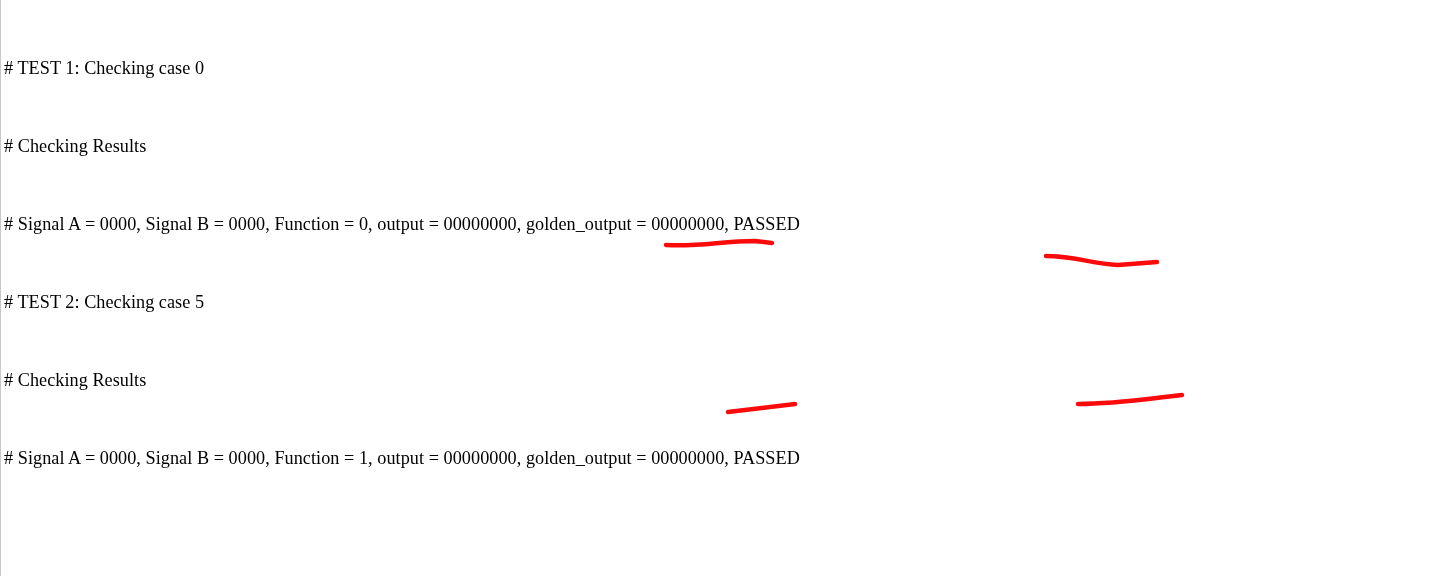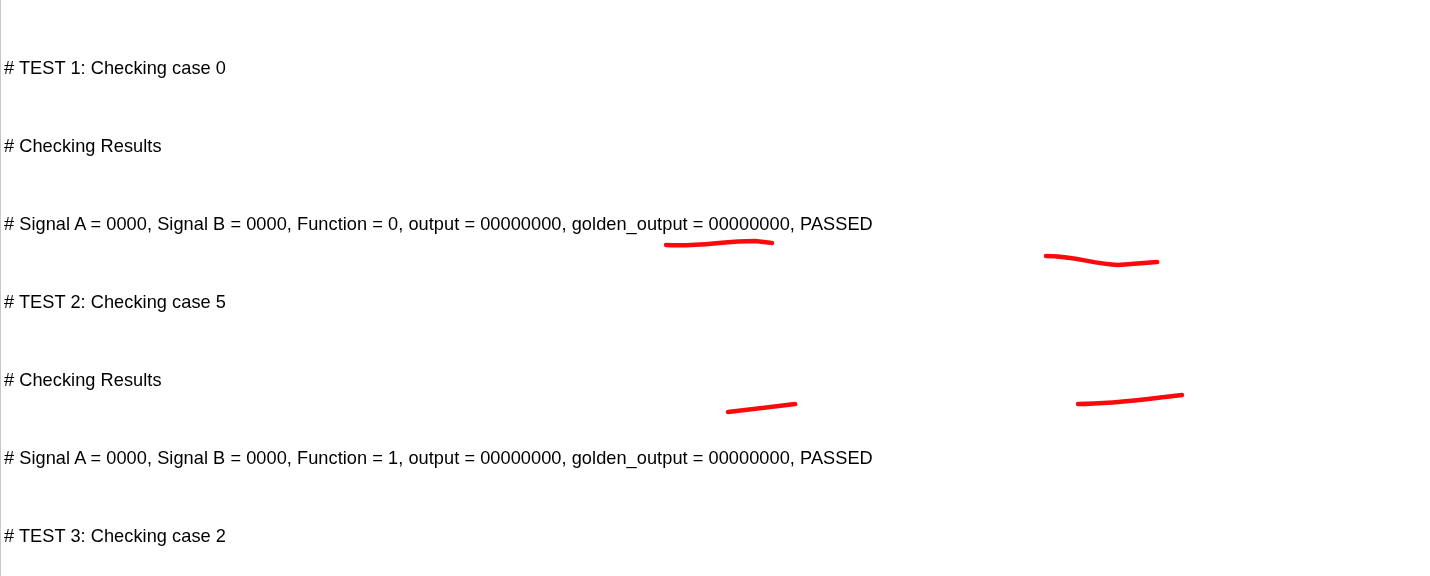--- a/index.html
+++ b/index.html
@@ -7,21 +7,21 @@
     margin: 0;
     padding: 0;
     background: #ffffff;
   }
   #console {
     position: relative;
     width: 1430px;
     height: 576px;
     background: #ffffff;
     overflow: hidden;
-    font-family: Liberation Sans, sans-serif;
+    font-family: Liberation Serif, serif;
     font-size: 18.2px;
     line-height: 26px;
     color: #000000;
     white-space: pre;
   }
   
   #gutter-rule {
     position: absolute;
     left: 0;
     top: 0;
@@ -57,21 +57,20 @@
 
   <div id="gutter-rule"></div>
 
   <div id="lines">
     <div class="line"># TEST 1: Checking case 0</div>
     <div class="line"># Checking Results</div>
     <div class="line"># Signal A = 0000, Signal B = 0000, Function = 0, output = 00000000, golden_output = 00000000, PASSED</div>
     <div class="line"># TEST 2: Checking case 5</div>
     <div class="line"># Checking Results</div>
     <div class="line"># Signal A = 0000, Signal B = 0000, Function = 1, output = 00000000, golden_output = 00000000, PASSED</div>
-    <div class="line"># TEST 3: Checking case 2</div>
     
     
     
     
     
     
     
     
     
     

